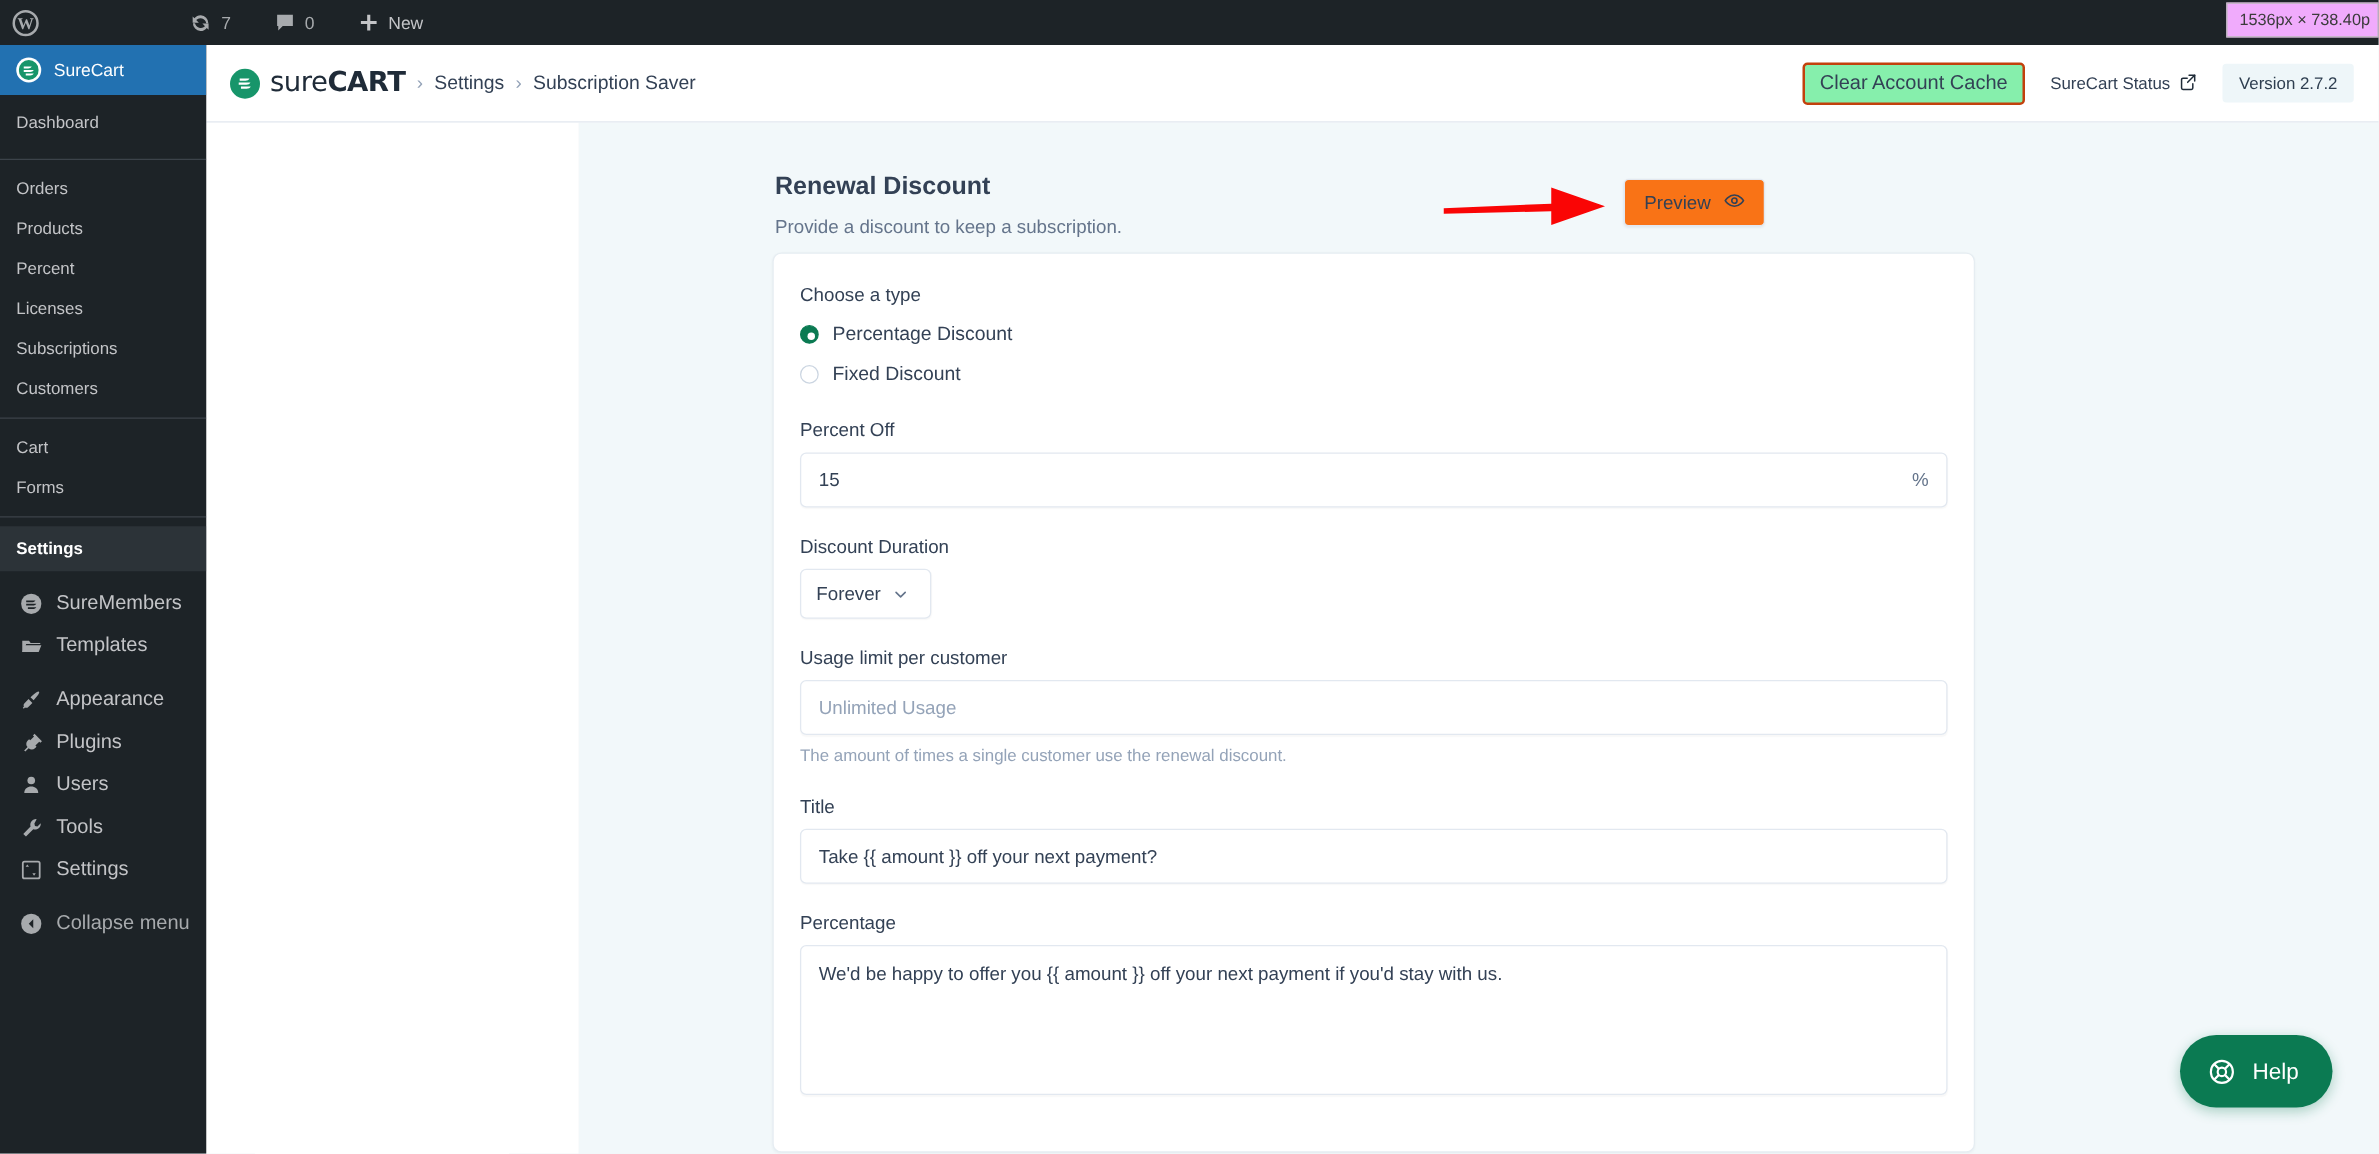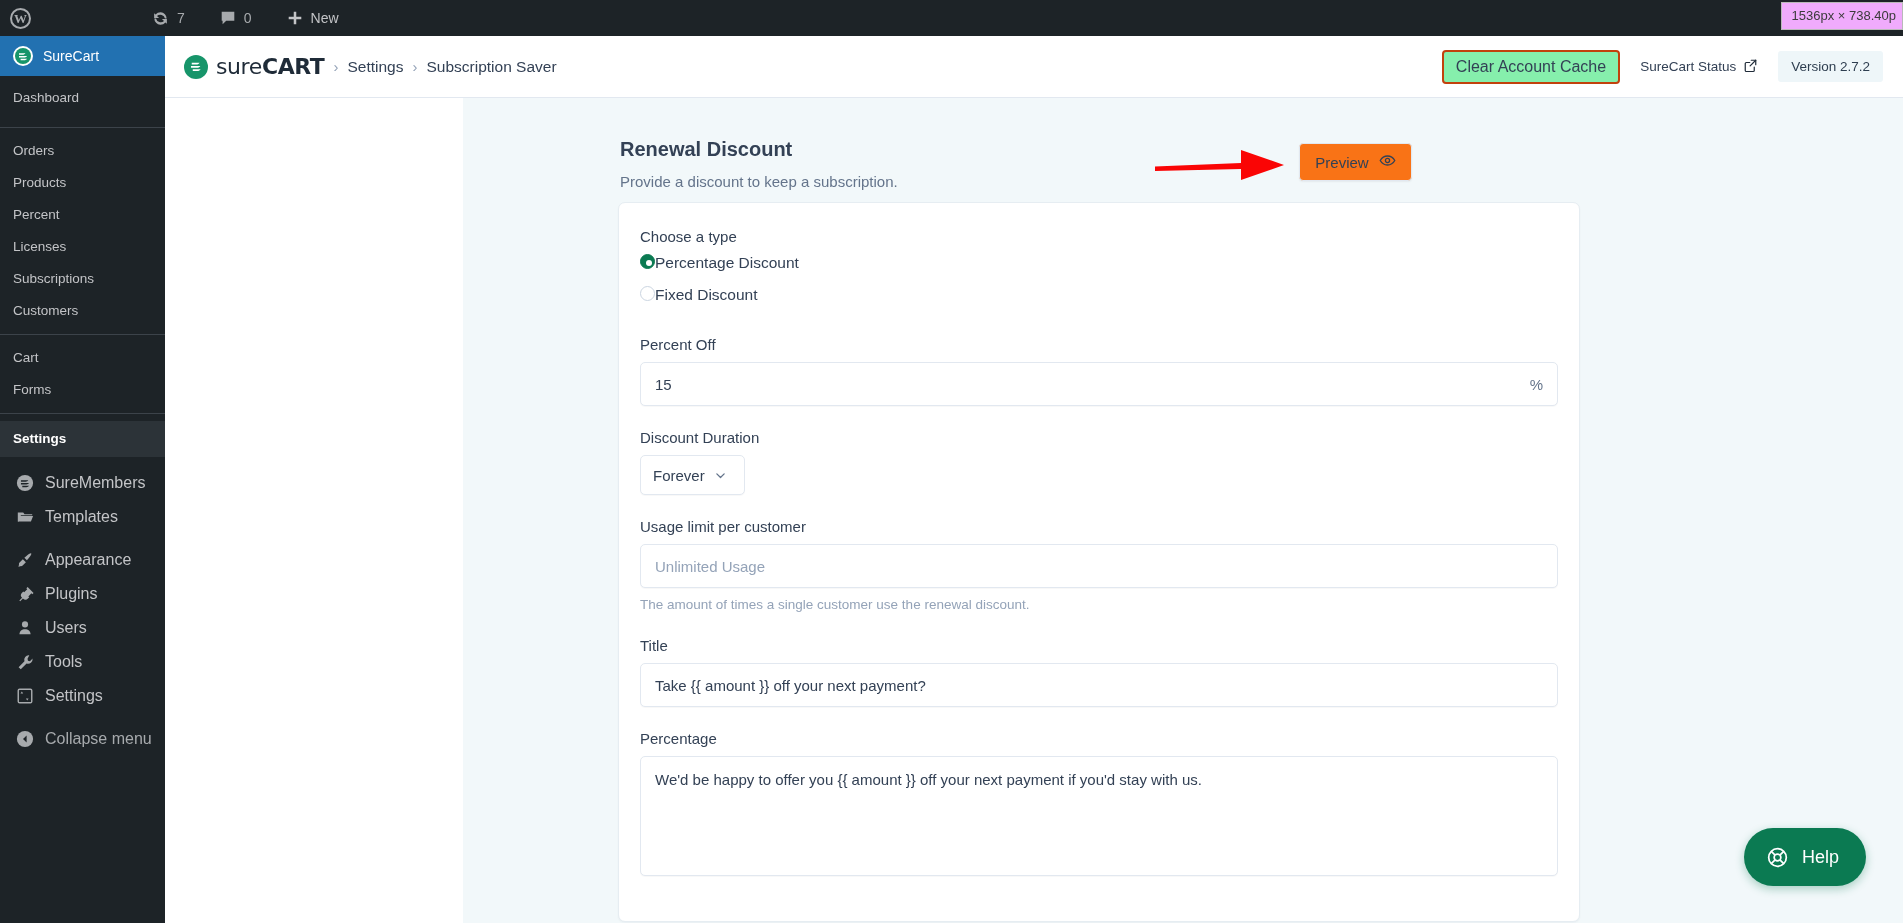--- a/index.html
+++ b/index.html
@@ -168,21 +168,21 @@
     position: absolute; left: 155px; top: 104px;
     width: 962px; min-height: 720px;
     background: #fff; border: 1px solid #e6edf2; border-radius: 7px;
     box-shadow: 0 1px 2px rgba(15,23,42,.04);
     padding: 24px 21px 30px 21px;
   }
   .field-label {
     font-size: 15px; color: #334155; margin: 0 0 7px 0; line-height: 20px;
   }
   .radio-row {
-    display: flex; align-items: flex-start; margin: 0 0 5px 0;
+    display: flex; align-items: center; gap: 11px; margin: 0 0 5px 0;
     height: 27px;
   }
   .radio {
     width: 15px; height: 15px; border-radius: 50%;
     border: 1px solid #cbd5e1; background: #fff; flex: 0 0 15px;
     position: relative;
   }
   .radio.checked { background: #0b7a52; border-color: #0b7a52; }
   .radio.checked::after {
     content: ""; position: absolute; left: 4.5px; top: 4.5px;

